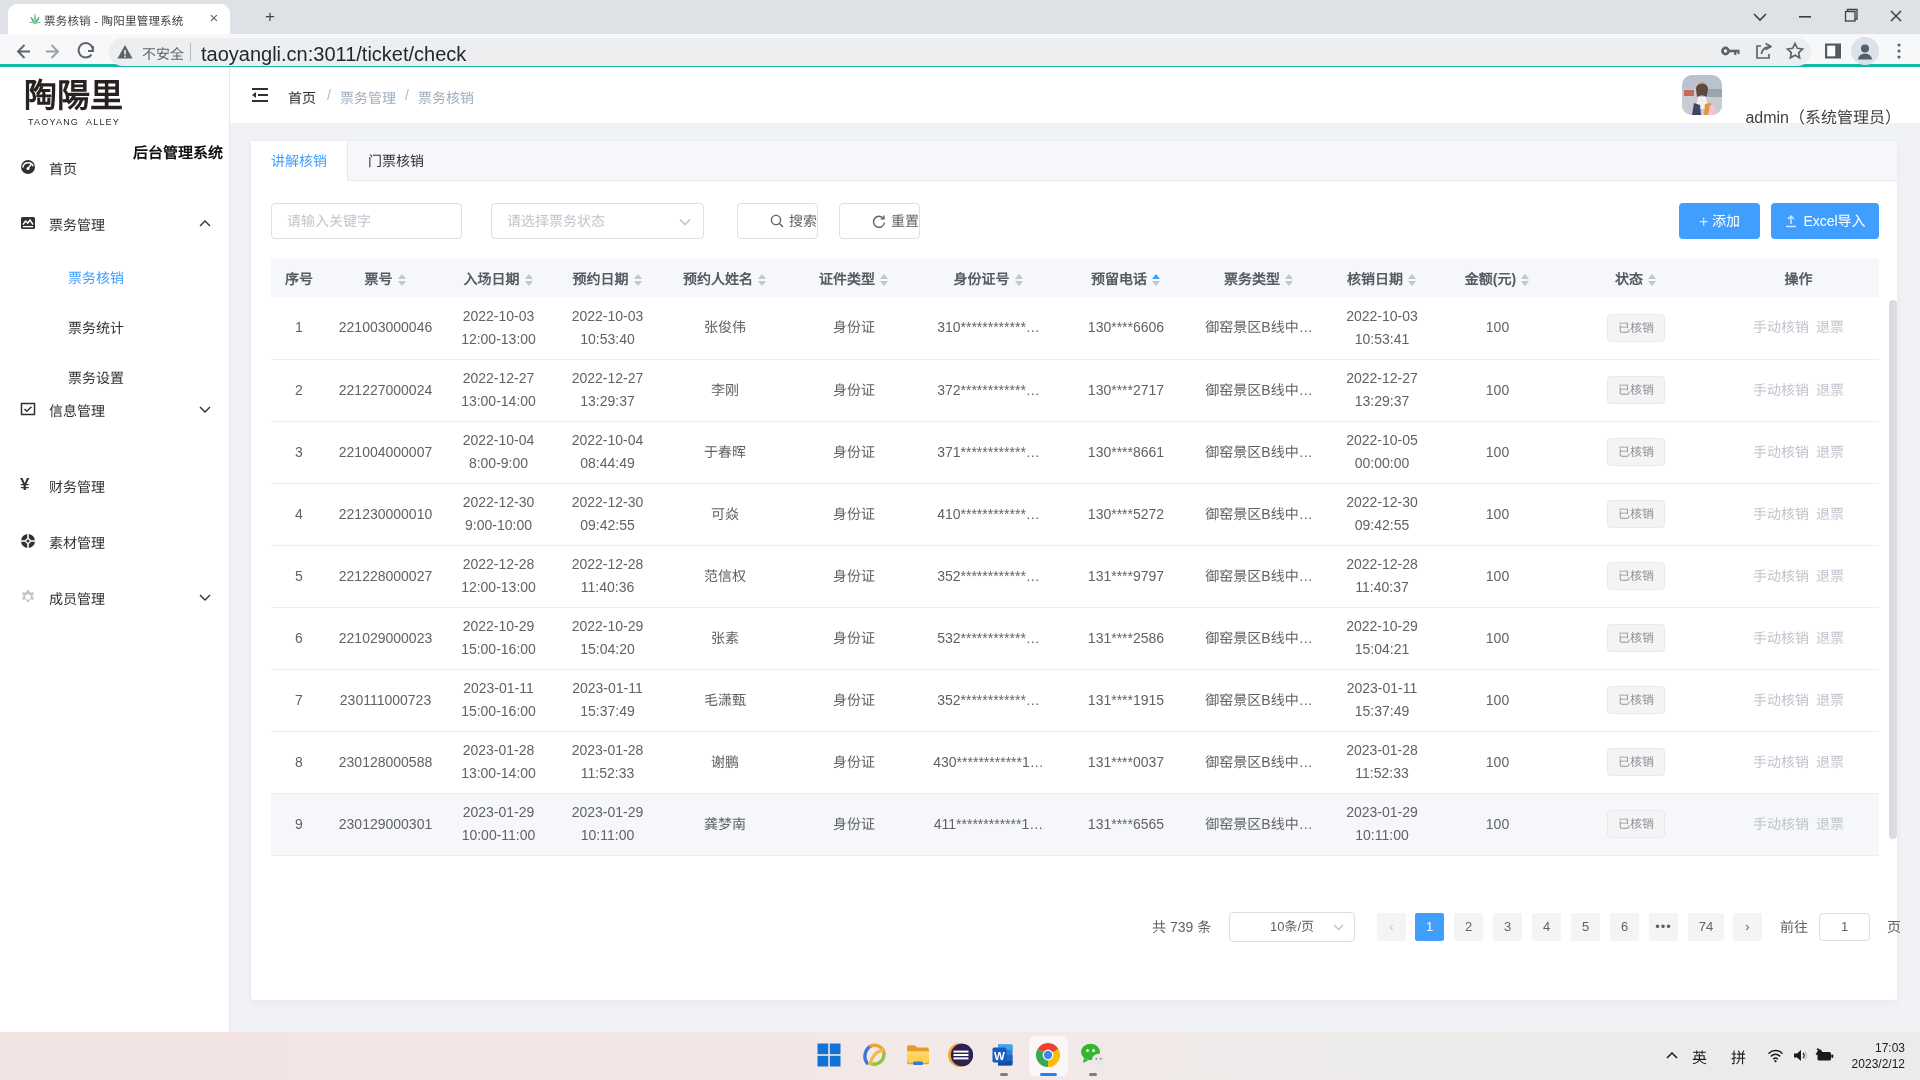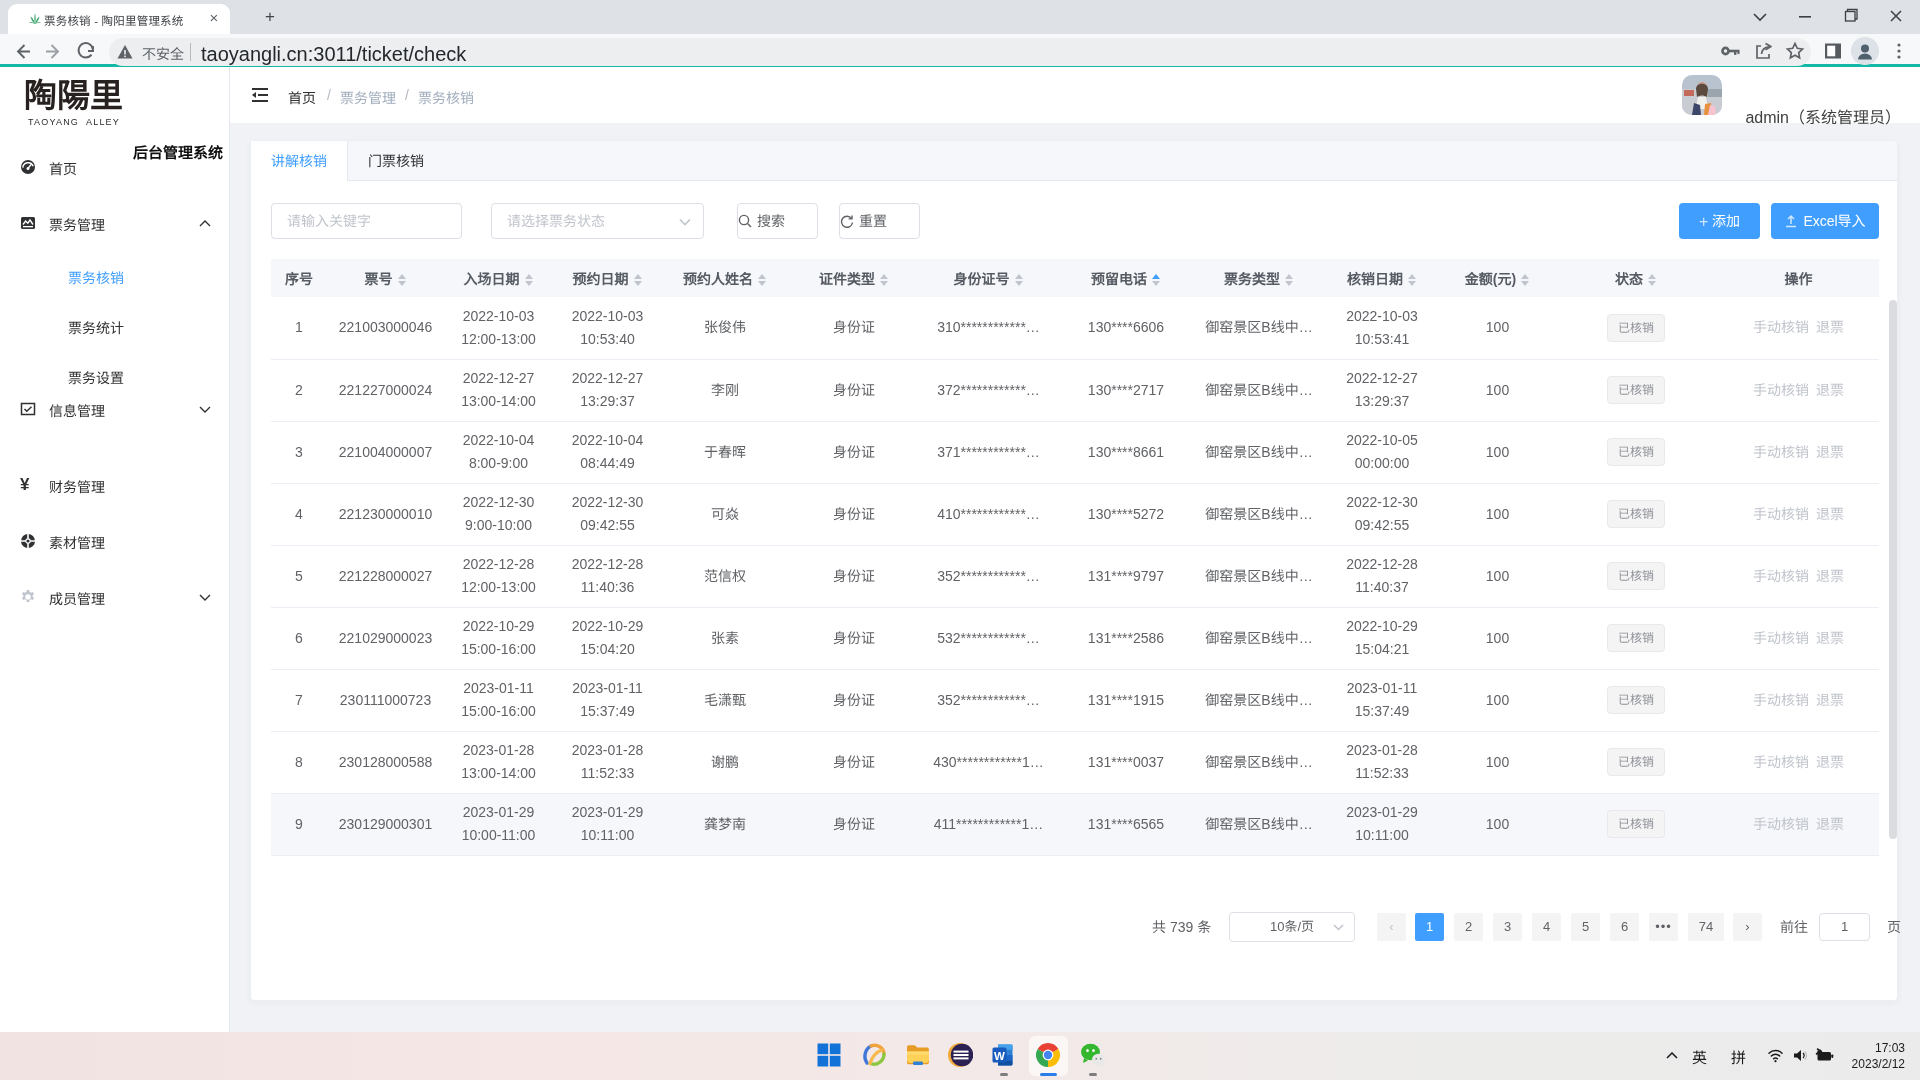--- a/index.html
+++ b/index.html
@@ -47,21 +47,21 @@
   #tabsbar { position:absolute; left:0; top:0; width:1646px; height:40px; background:#f5f7fa; border-bottom:1px solid #e4e7ed; border-radius:4px 4px 0 0; }
   .ttab { position:absolute; top:0; height:40px; line-height:40px; text-align:center; font-size:14px; }
   #ttab1 { left:0; width:97px; background:#fff; color:#409eff; border-right:1px solid #e4e7ed; }
   #ttab2 { left:97px; width:96px; color:#303133; }
 
   
   .inp { position:absolute; height:36px; border:1px solid #dcdfe6; border-radius:4px; background:#fff; font-size:14px; color:#c0c4cc; line-height:34px; }
   #kw { left:20px; top:62px; width:191px; padding-left:15px; }
   #sel { left:240px; top:62px; width:213px; padding-left:15px; }
   #sel .arrow { position:absolute; right:12px; top:14px; }
-  .btn { position:absolute; top:62px; height:36px; border:1px solid #dcdfe6; border-radius:4px; background:#fff; font-size:14px; color:#606266; text-align:left; line-height:34px; }
+  .btn { position:absolute; top:62px; height:36px; border:1px solid #dcdfe6; border-radius:4px; background:#fff; font-size:14px; color:#606266; text-align:right; line-height:34px; }
   #btn-search { left:486px; width:81px; }
   #btn-reset { left:588px; width:81px; }
   .btn-blue { position:absolute; top:62px; height:36px; border-radius:4px; background:#409eff; font-size:14px; color:#fff; text-align:center; line-height:36px; }
   #btn-add { left:1428px; width:81px; }
   #btn-excel { left:1520px; width:108px; }
 
   
   #tbl { position:absolute; left:20px; top:118px; width:1608px; }
   table { border-collapse:collapse; table-layout:fixed; width:1608px; }
   th { background:#f5f7fa; height:38px; font-size:14px; color:#565b63; font-weight:bold; }

